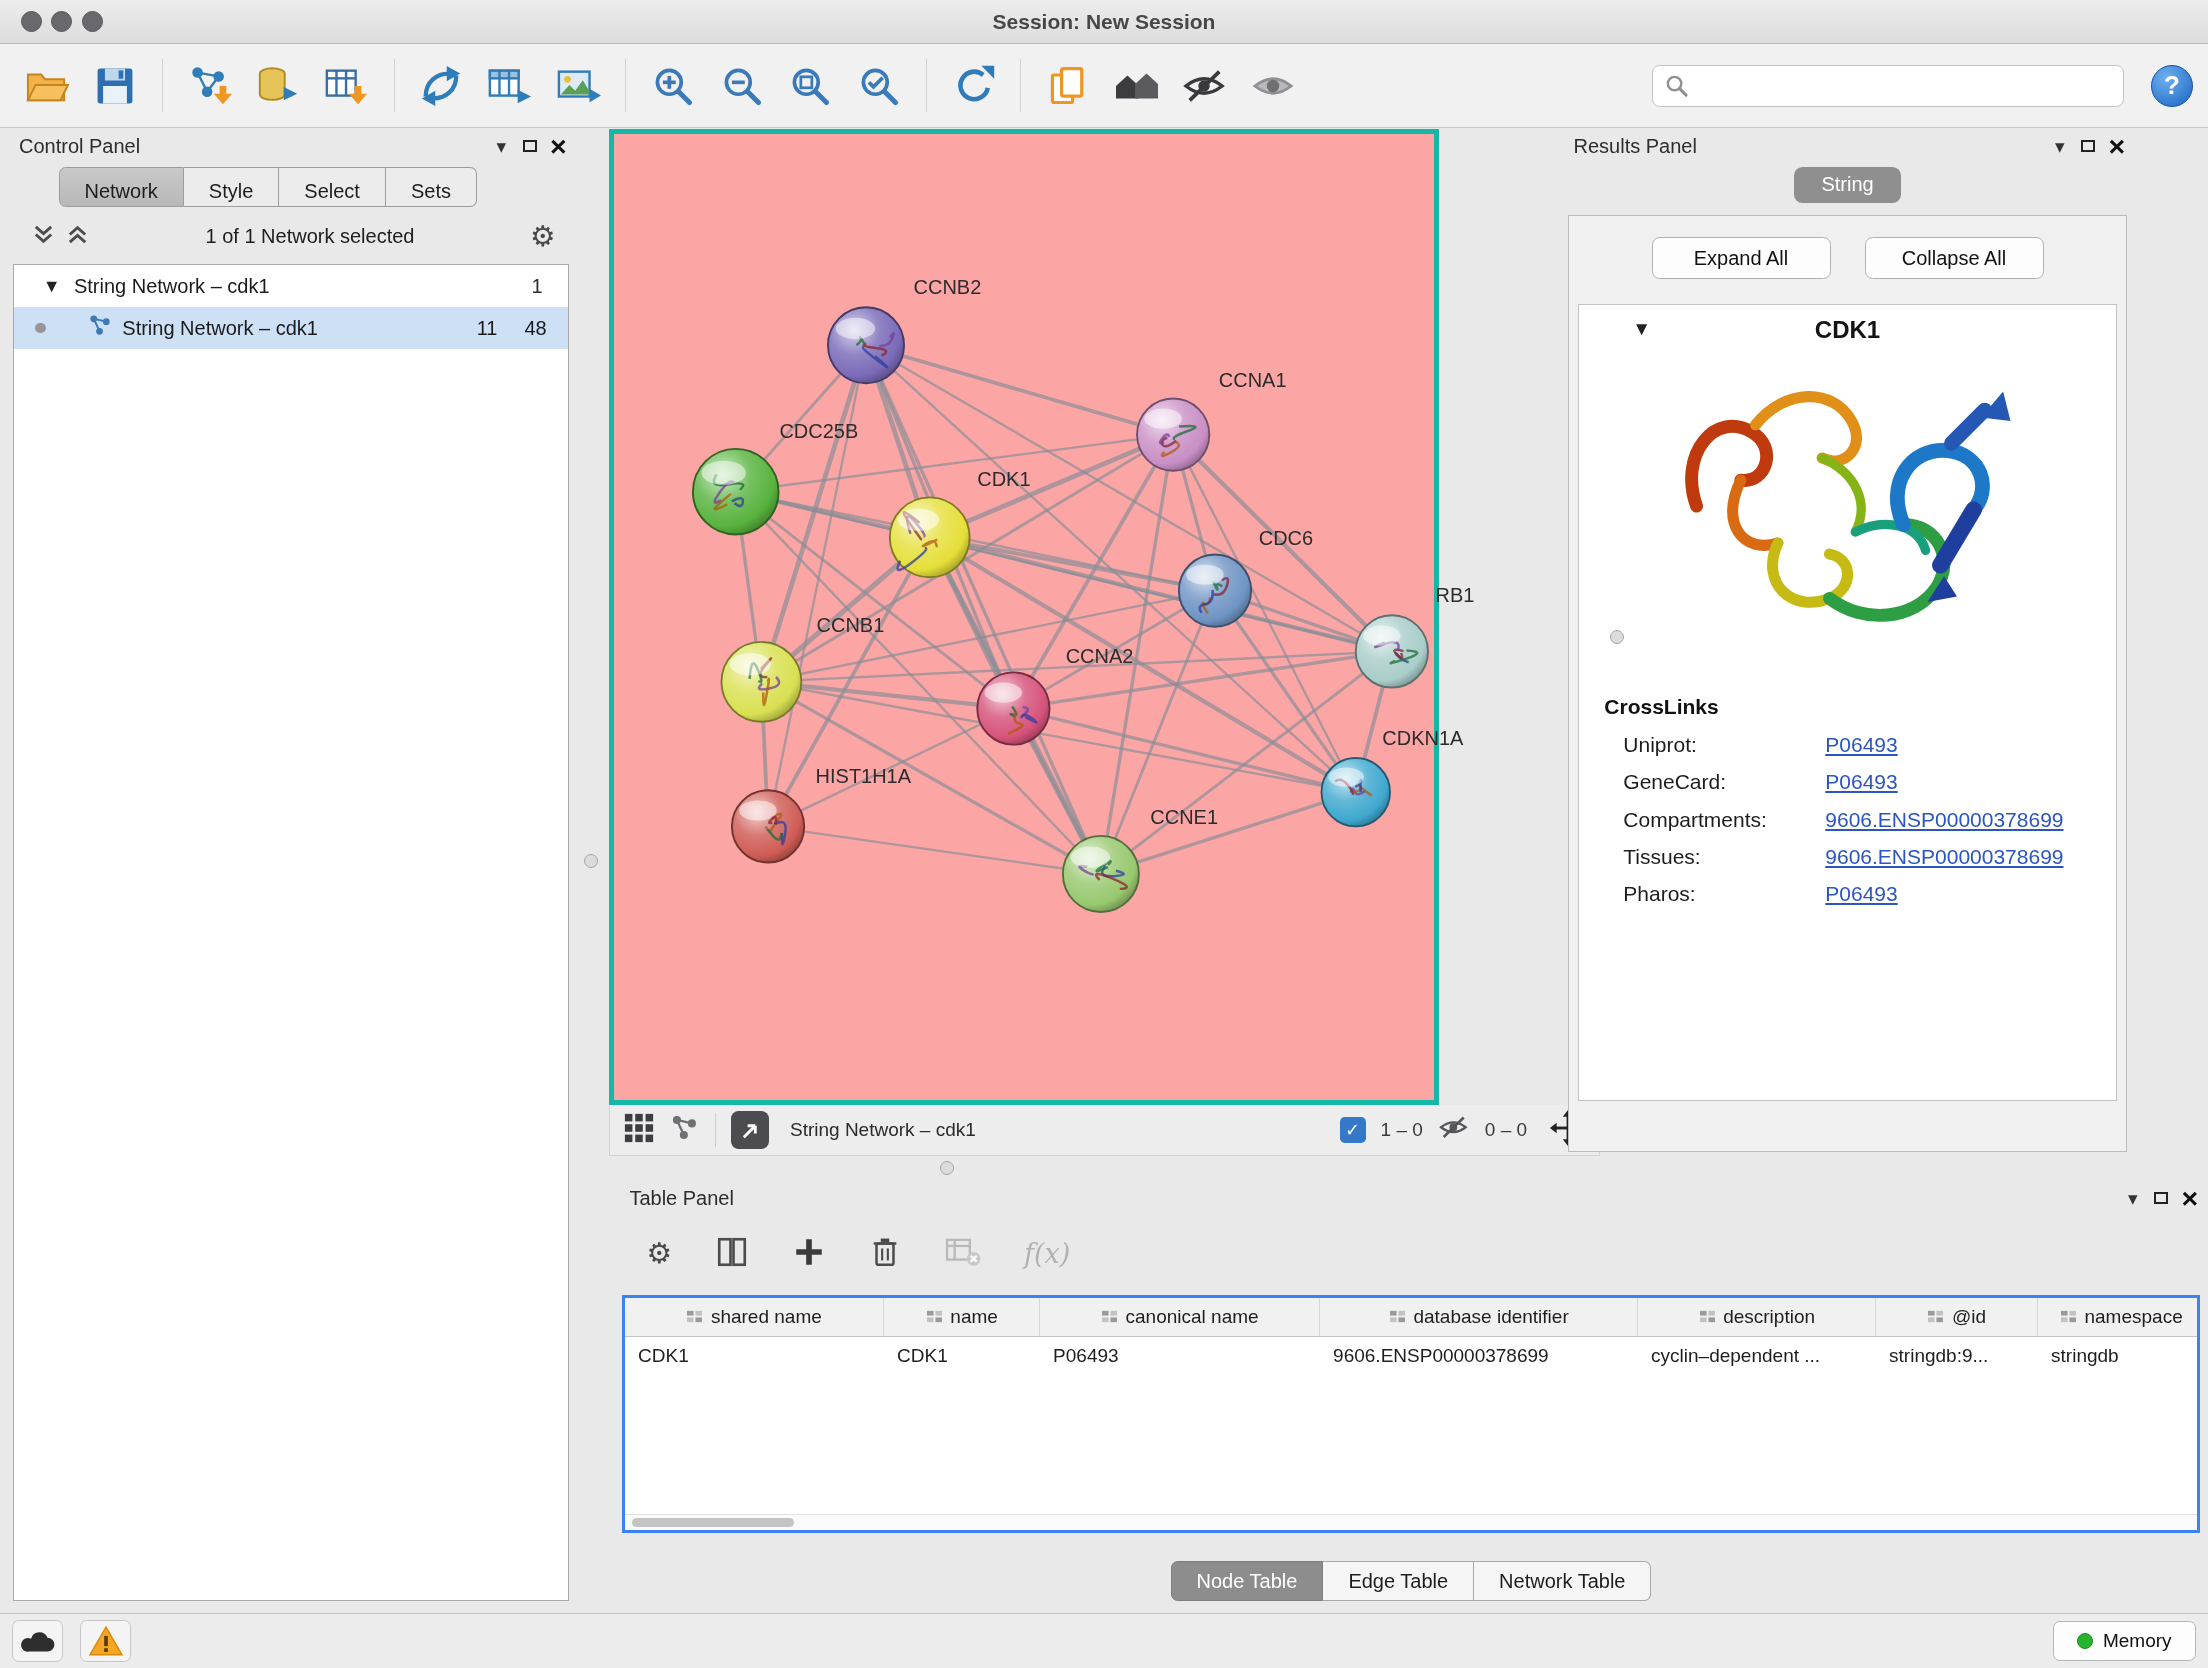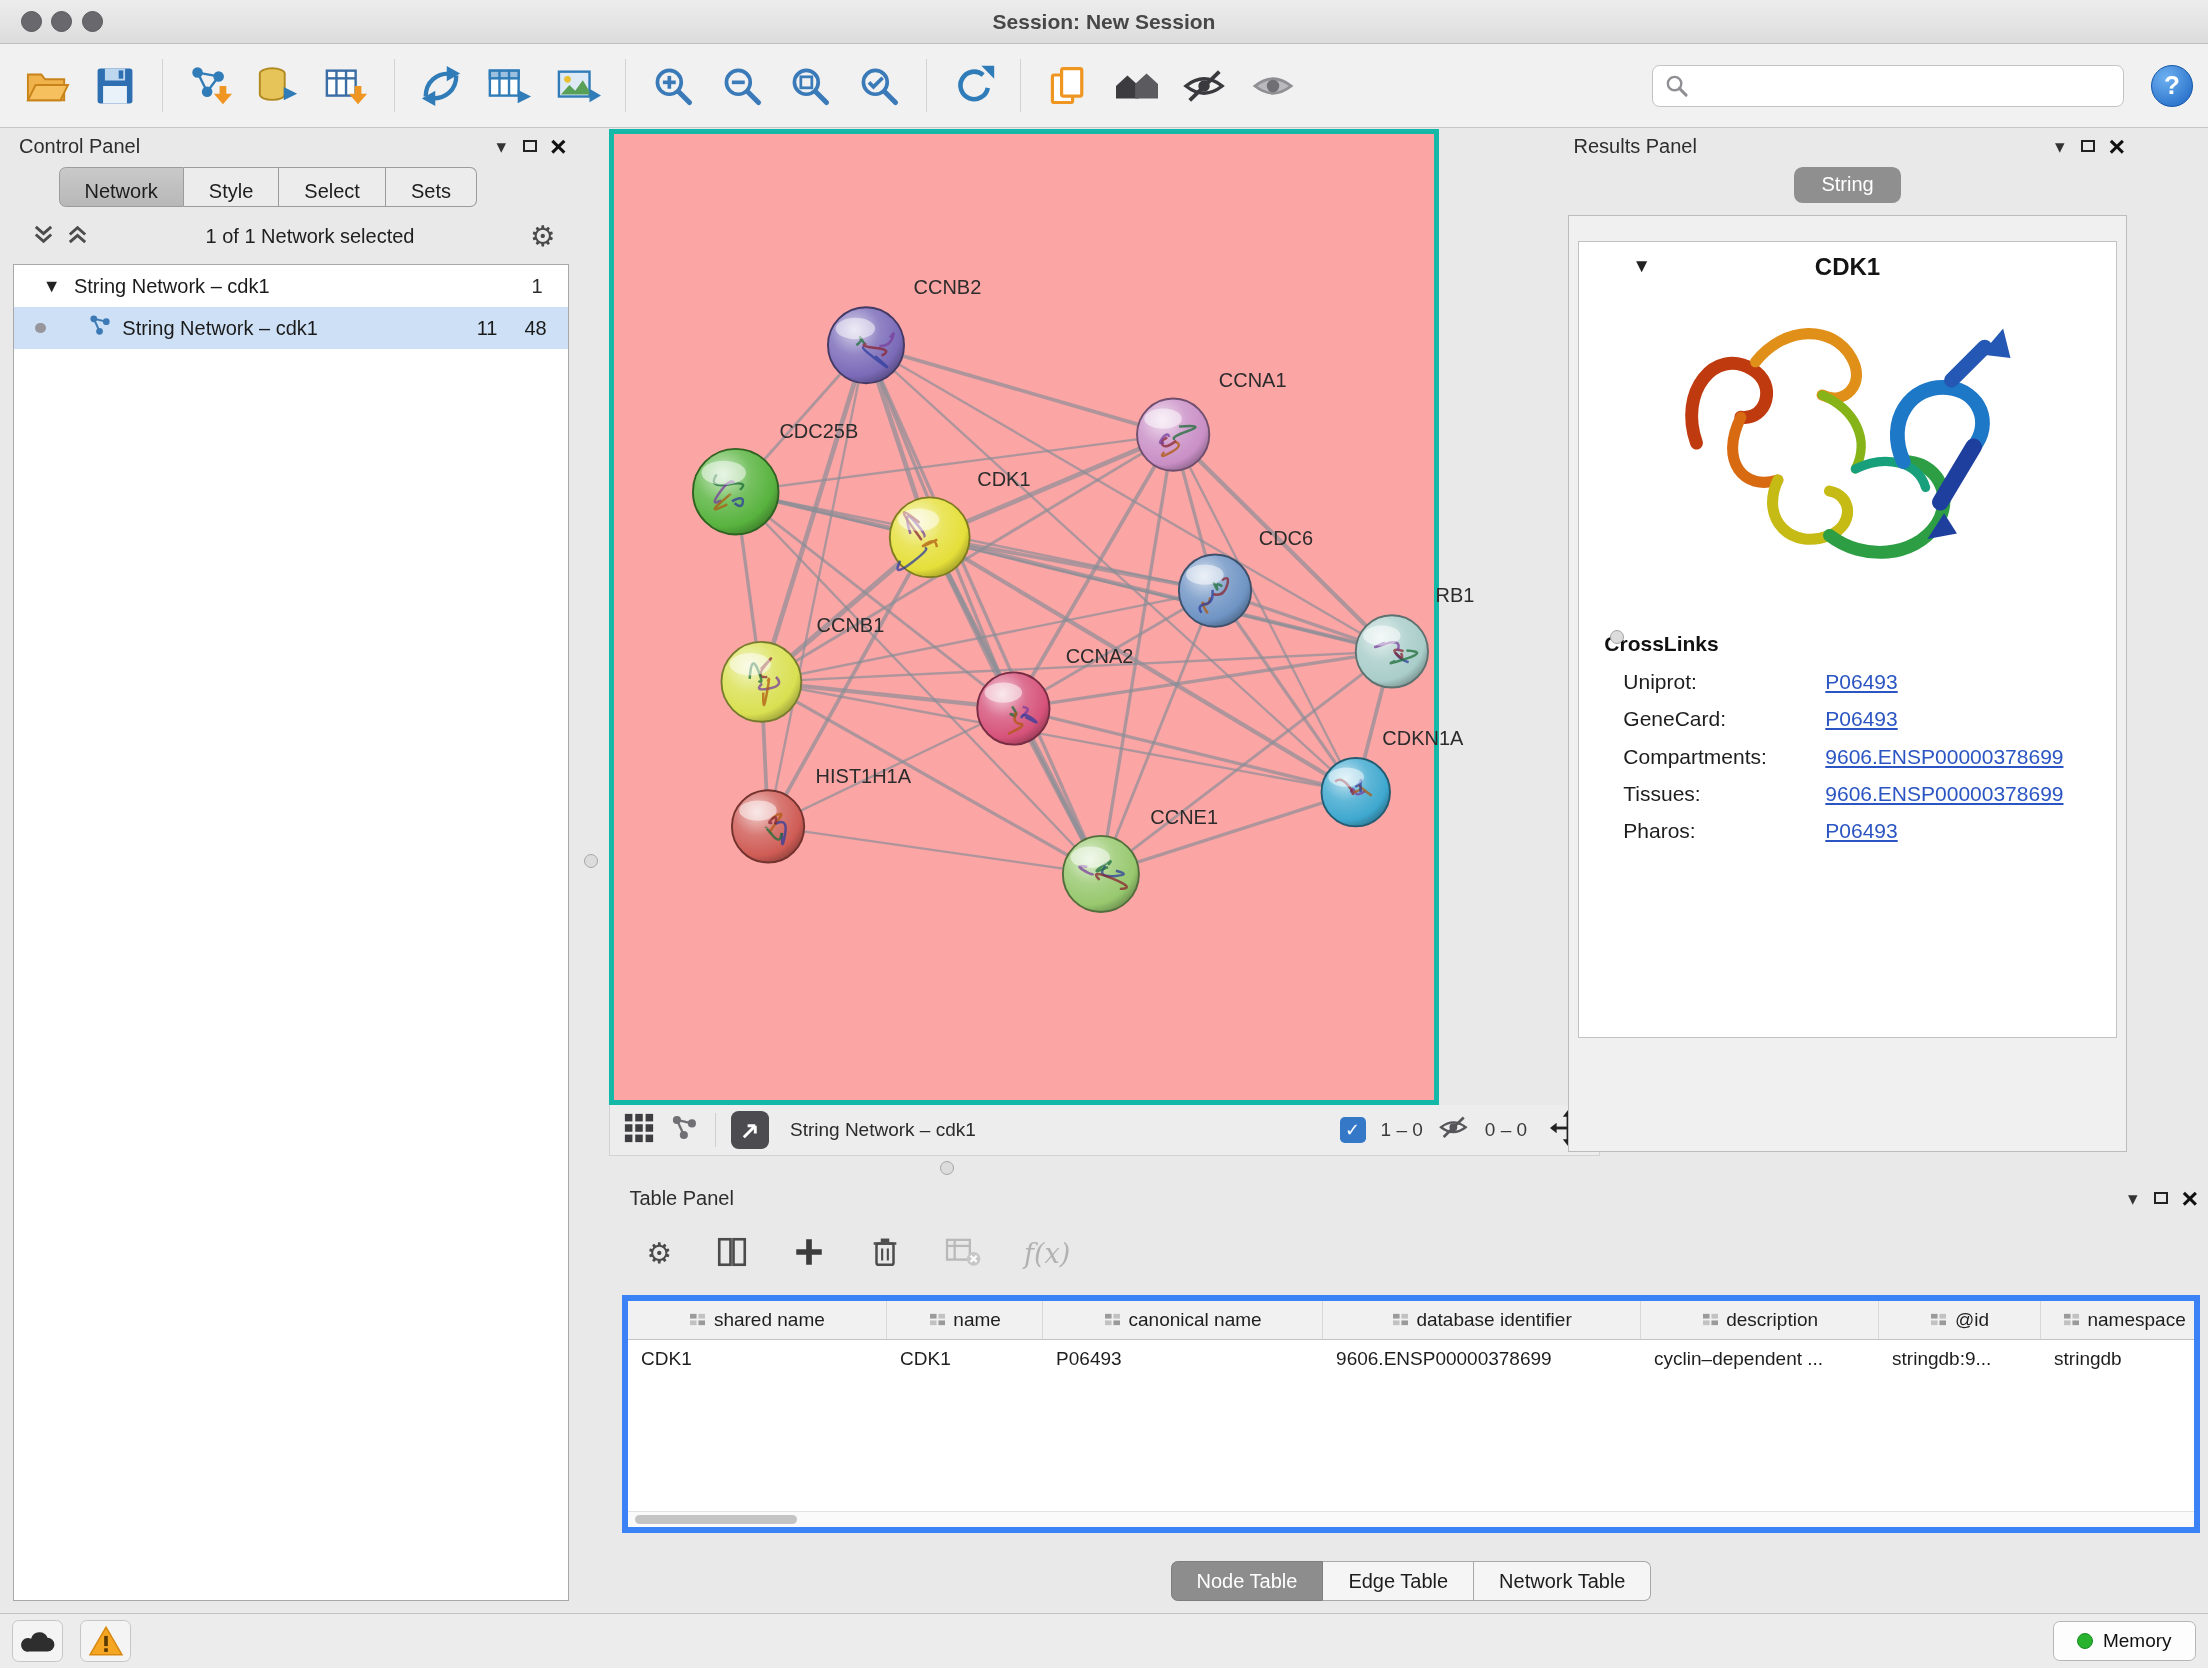--- a/index.html
+++ b/index.html
@@ -69,21 +69,21 @@
   .gimg{display:flex;justify-content:center;margin-top:7.6px;}
   .crossh{font-size:21px;font-weight:bold;color:#111;padding:19px 0 7.6px 25px;}
   .clrow{display:flex;font-size:21px;padding:6.7px 0 6.7px 44px;}
   .cllabel{width:202px;color:#1d1d1d;}
   .cllink{color:#2a55c2;text-decoration:underline;}
 
   
   .tpanel{position:absolute;left:618px;top:1181px;width:1586px;height:426px;}
   .ttool{display:flex;align-items:center;gap:42px;padding:13.3px 0 0 28.5px;height:63px;}
   .fx{font-family:"DejaVu Serif",serif;font-style:italic;font-size:27px;color:#b2b2b2;}
-  .tgrid{position:absolute;left:3.8px;right:3.8px;top:114px;height:238px;background:#fff;border:6px solid #3b82f6;overflow:hidden;}
+  .tgrid{position:absolute;left:3.8px;right:3.8px;top:114px;height:238px;background:#fff;border:3px solid #3b82f6;overflow:hidden;}
   table.dt{width:100%;border-collapse:collapse;table-layout:fixed;}
   table.dt th{height:38px;background:#f1f1f1;border-right:1px solid #d8d8d8;border-bottom:1px solid #c4c4c4;font-weight:normal;font-size:19px;color:#1e1e1e;}
   table.dt th .thwrap{display:flex;align-items:center;justify-content:center;gap:7.6px;}
   table.dt td{height:40px;font-size:19px;color:#1e1e1e;padding-left:13.3px;white-space:nowrap;overflow:hidden;}
   .hscroll{position:absolute;left:0;right:0;bottom:0;height:16px;background:#fafafa;border-top:1px solid #e2e2e2;}
   .hthumb{position:absolute;left:7.6px;top:2.9px;width:162px;height:9.5px;border-radius:4.8px;background:#c4c4c4;}
   .ttabs{position:absolute;left:0;right:0;bottom:5.7px;display:flex;justify-content:center;}
   .ttab{padding:0 25px;line-height:38px;height:40px;font-size:20px;border:1px solid #a8a8a8;background:#f5f5f5;color:#1d1d1d;}
   .ttab+.ttab{border-left:none;}
   .ttab:first-child{border-radius:6.7px 0 0 6.7px;}
@@ -596,20 +596,24 @@
       <span class="hico caret-g">▾</span>
       <span class="hico">
           <span class="floatsq"></span>
         </span>
       <span class="hico closex">×</span>
     </div>
     <div class="stringtab">
         <span>String</span>
       </div>
     <div class="rbody">
+      <div class="rbtns">
+        <div class="rbtn">Expand All</div>
+        <div class="rbtn">Collapse All</div>
+      </div>
       <div class="gsection">
         <div class="ghead">
           <span class="gcaret">▼</span>
           <span>CDK1</span>
         </div>
         <div class="gimg">
           <svg viewBox="0 0 200 170" width="380" height="314">
             <g fill="none" stroke-linecap="round">
               <path d="M18 78 C8 50 28 26 48 38 C62 46 56 66 42 64" stroke="#c03a10" stroke-width="7"></path>
               <path d="M42 64 C30 88 44 104 62 98" stroke="#d86a12" stroke-width="6"></path>

